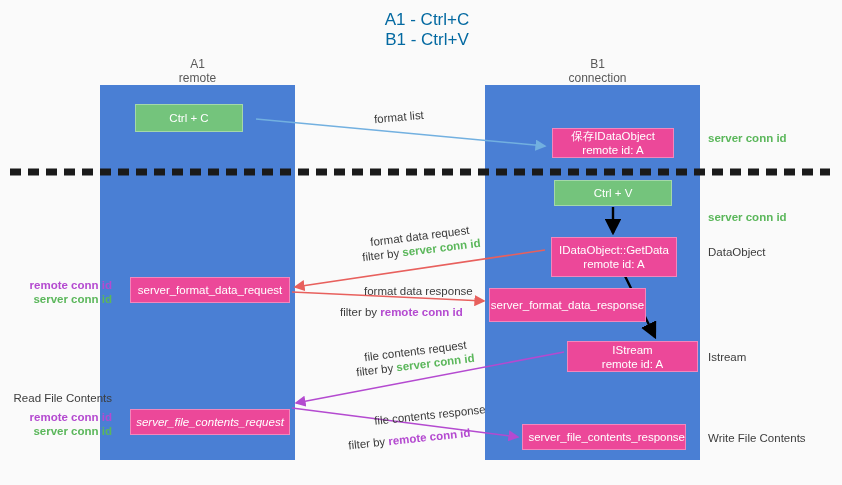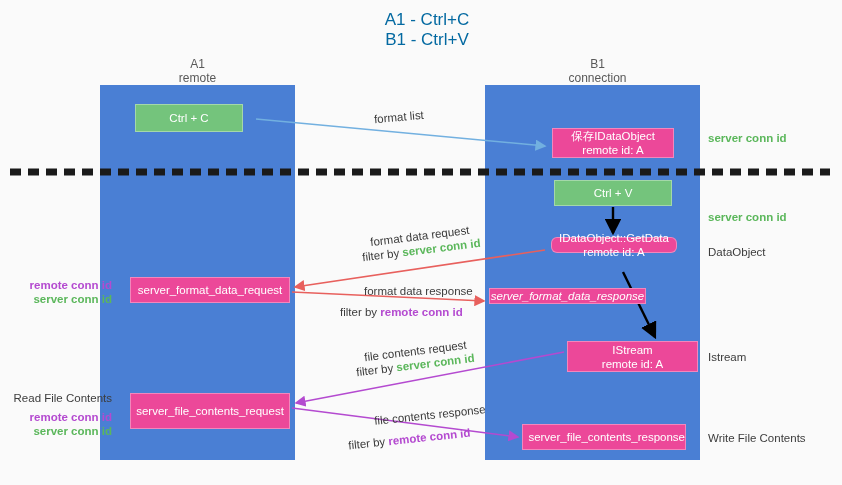--- a/index.html
+++ b/index.html
@@ -58,25 +58,25 @@
     line-height: 14px;
     text-align: center;
     border: 1px solid rgba(255,255,255,0.35);
   }
   .box-green { background: #74c47c; }
   .box-orange { background: #ec4899; }
 
   .box-ctrlc   { left: 135px; top: 104px; width: 108px; height: 28px; }
   .box-save    { left: 552px; top: 128px; width: 122px; height: 30px; }
   .box-ctrlv   { left: 554px; top: 180px; width: 118px; height: 26px; }
-  .box-getdata { left: 551px; top: 237px; width: 126px; height: 16px; border-radius: 6px; }
+  .box-getdata { left: 551px; top: 237px; width: 126px; height: 40px; }
   .box-sfdreq  { left: 130px; top: 277px; width: 160px; height: 26px; }
-  .box-sfdres  { left: 489px; top: 288px; width: 157px; height: 16px; font-style: italic; }
+  .box-sfdres  { left: 489px; top: 288px; width: 157px; height: 34px; }
   .box-istream { left: 567px; top: 341px; width: 131px; height: 31px; }
-  .box-sfcreq  { left: 130px; top: 393px; width: 160px; height: 36px; }
+  .box-sfcreq  { left: 130px; top: 409px; width: 160px; height: 26px; font-style: italic; }
   .box-sfcres  { left: 522px; top: 424px; width: 164px; height: 26px; align-items: flex-end; }
 
   .side-label {
     position: absolute;
     font-size: 11.5px;
     line-height: 14px;
   }
   .lbl-green { color: #5bb75b; font-weight: bold; }
   .lbl-purple { color: #b44ad0; font-weight: bold; }
   .lbl-gray { color: #3c3c3c; }

